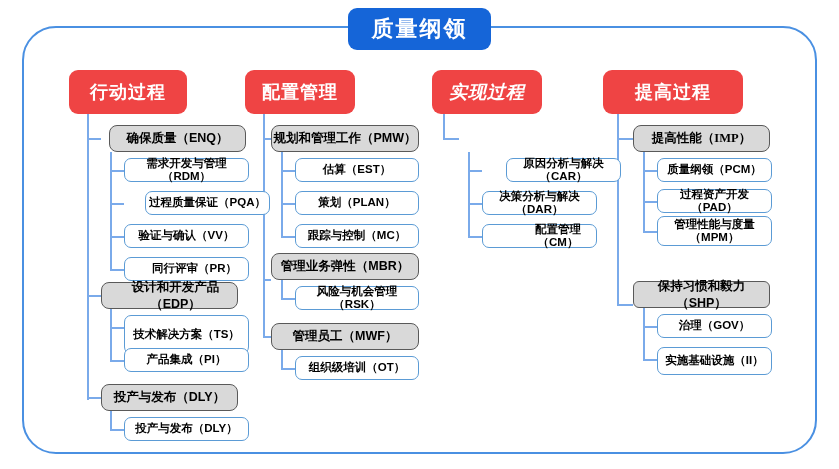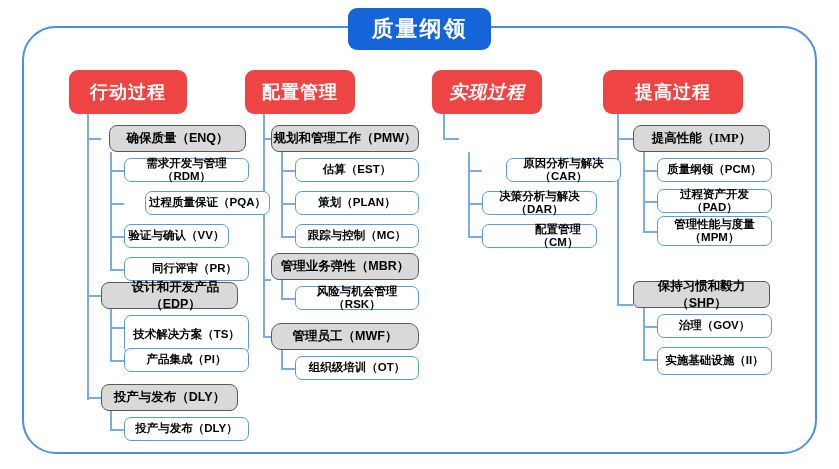--- a/index.html
+++ b/index.html
@@ -103,21 +103,21 @@
   <div class="group-box" style="left:101px;top:125px;width:137px;height:27px;margin-left:8px;">确保质量（ENQ）</div>
   <div class="vline" style="left:110px;top:152px;height:117px;"></div>
 
   <div class="hline" style="left:110px;top:170px;width:14px;"></div>
   <div class="leaf-box" style="left:124px;top:158px;width:125px;height:24px;">需求开发与管理（RDM）</div>
 
   <div class="hline" style="left:110px;top:203px;width:14px;"></div>
   <div class="leaf-box" style="left:124px;top:191px;width:125px;height:24px;margin-left:21px;">过程质量保证（PQA）</div>
 
   <div class="hline" style="left:110px;top:236px;width:14px;"></div>
-  <div class="leaf-box" style="left:124px;top:224px;width:105px;height:24px;">验证与确认（VV）</div>
+  <div class="leaf-box" style="left:124px;top:224px;width:125px;height:24px;">验证与确认（VV）</div>
 
   <div class="hline" style="left:110px;top:269px;width:14px;"></div>
   <div class="leaf-box" style="left:124px;top:257px;width:125px;height:24px;padding-left:16px;">同行评审（PR）</div>
 
   <div class="hline" style="left:87px;top:295px;width:14px;"></div>
   <div class="group-box" style="left:101px;top:282px;width:137px;height:27px;padding-left:12px;">设计和开发产品（EDP）</div>
   <div class="vline" style="left:110px;top:309px;height:51px;"></div>
 
   <div class="hline" style="left:110px;top:327px;width:14px;"></div>
   <div class="leaf-box" style="left:124px;top:315px;width:125px;height:39px;">技术解决方案（TS）</div>
@@ -149,21 +149,21 @@
   <div class="leaf-box" style="left:295px;top:224px;width:124px;height:24px;">跟踪与控制（MC）</div>
 
   <div class="hline" style="left:263px;top:279px;width:8px;"></div>
   <div class="group-box" style="left:271px;top:253px;width:148px;height:27px;">管理业务弹性（MBR）</div>
   <div class="vline" style="left:281px;top:280px;height:18px;"></div>
 
   <div class="hline" style="left:281px;top:298px;width:14px;"></div>
   <div class="leaf-box" style="left:295px;top:286px;width:124px;height:24px;">风险与机会管理（RSK）</div>
 
   <div class="hline" style="left:263px;top:336px;width:8px;"></div>
-  <div class="group-box" style="left:271px;top:323px;width:148px;height:27px;border-radius:10px;">管理员工（MWF）</div>
+  <div class="group-box" style="left:271px;top:323px;width:148px;height:27px;">管理员工（MWF）</div>
   <div class="vline" style="left:281px;top:350px;height:18px;"></div>
 
   <div class="hline" style="left:281px;top:368px;width:14px;"></div>
   <div class="leaf-box" style="left:295px;top:356px;width:124px;height:24px;">组织级培训（OT）</div>
 
   <div class="col-head" style="left:432px;top:70px;width:110px;font-style:italic;">实现过程</div>
   <div class="vline" style="left:443px;top:114px;height:24px;"></div>
 
   <div class="hline" style="left:443px;top:138px;width:16px;"></div>
   <div class="vline" style="left:468px;top:152px;height:84px;"></div>

